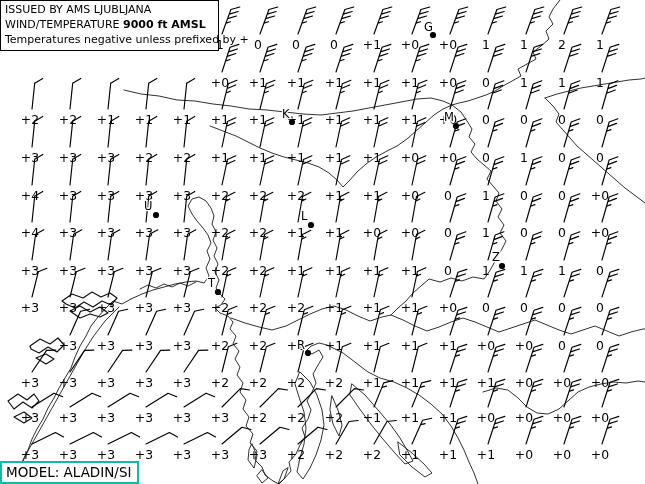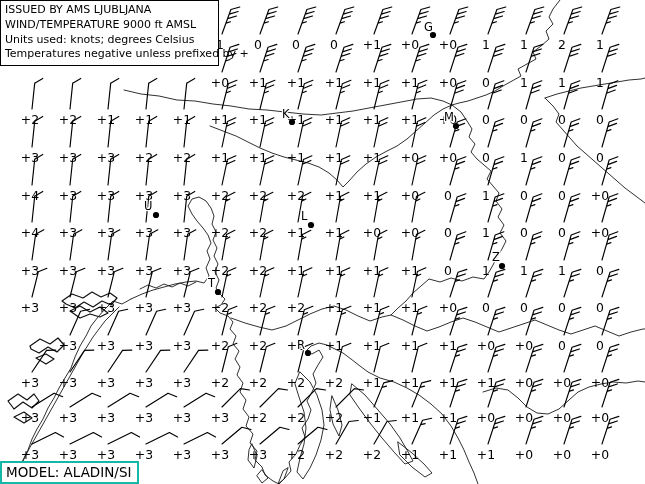--- a/index.html
+++ b/index.html
@@ -10,21 +10,21 @@
   .geo-dense{fill:none;stroke:#111;stroke-width:1.2;stroke-linejoin:round;}
   .barb{fill:none;stroke:#000;stroke-width:1.15;stroke-linecap:round;}
   .temp{font-family:"DejaVu Sans","Liberation Sans",sans-serif;font-size:12.4px;fill:#000;}
   .city{font-family:"DejaVu Sans","Liberation Sans",sans-serif;font-size:11.5px;fill:#000;
         paint-order:stroke;stroke:#fff;stroke-width:2.5px;}
   .infobox{position:absolute;left:0;top:0;width:219px;box-sizing:border-box;background:#fff;
            border:1px solid #000;padding:2px 16px 3px 4px;font-size:11px;line-height:14.8px;
            white-space:nowrap;z-index:5;}
   .modelbox{position:absolute;left:0;top:461px;box-sizing:border-box;background:#fff;
             border:2px solid #14b8a6;padding:1px 6px 2px 4px;font-size:13.5px;z-index:5;}
-  .b{font-weight:normal;}
+  .b{font-weight:bold;}
 </style>
 </head>
 <body>
 
 <div class="stage">
 
   <svg width="645" height="484" viewBox="0 0 645 484">
 
     <g>
       <path class="geo" d="M124,90 L141,94 L159,96 L177,100 L195,101 L213,104 L231,106 L249,109 L267,110 L285,112 L303,114 L321,115 L337,113 L353,111 L369,108 L385,105 L401,102 L417,99 L431,98 L443,101 L452,105"></path>
@@ -436,21 +436,20 @@
         <text x="208" y="287" class="city">T</text>
         <circle cx="218" cy="292" r="3.1" fill="#000"></circle>
         <text x="297" y="349" class="city">R</text>
         <circle cx="308" cy="353" r="3.1" fill="#000"></circle>
       </g>
   </svg>
 
   <div class="infobox">
     <div>ISSUED BY AMS LJUBLJANA</div>
     <div><span>WIND/TEMPERATURE </span><span class="b">9000 ft AMSL</span></div>
-    <div>Units used: knots; degrees Celsius</div>
     <div>Temperatures negative unless prefixed by +</div>
   </div>
 
   <div class="modelbox">
     <span>MODEL: ALADIN/SI</span>
   </div>
 
 </div>
 
 </body></html>

